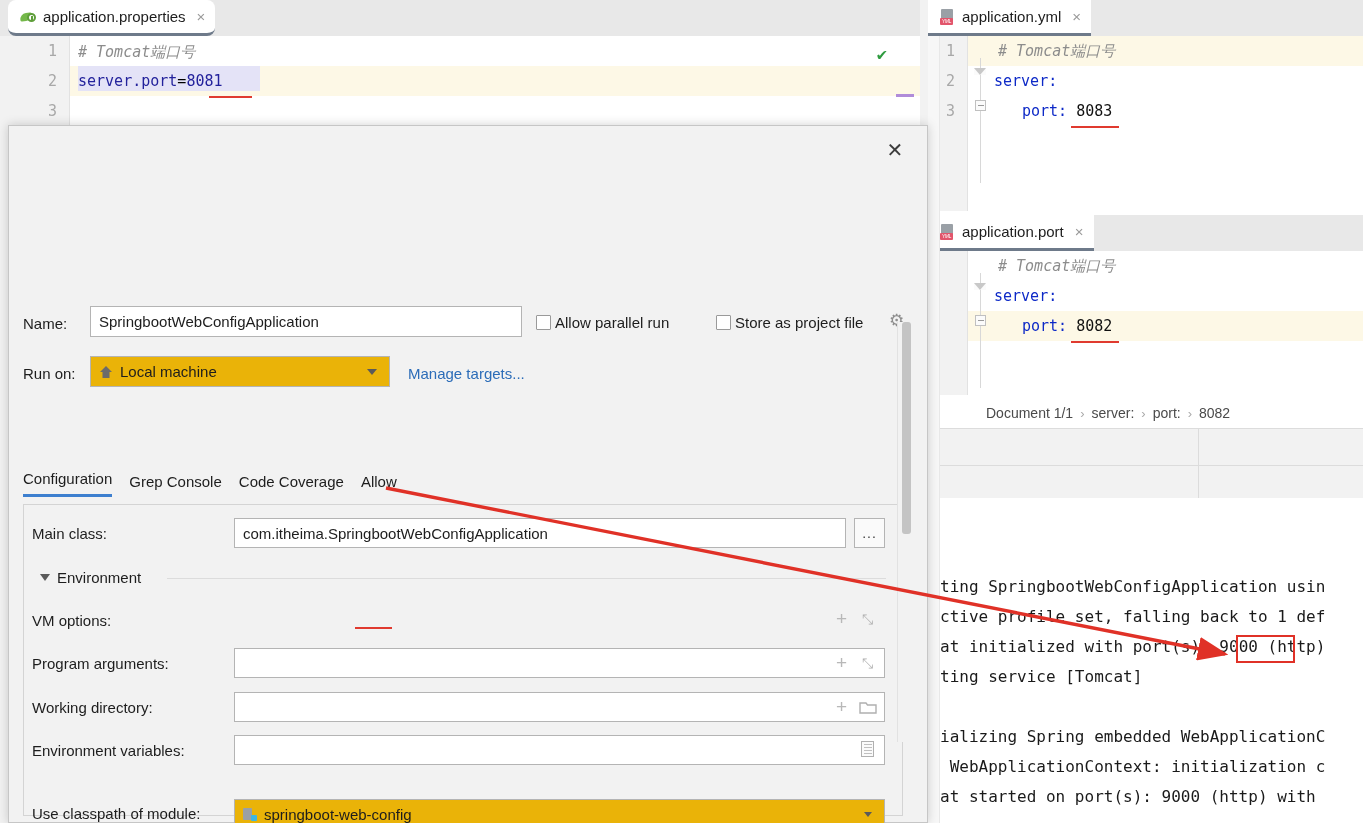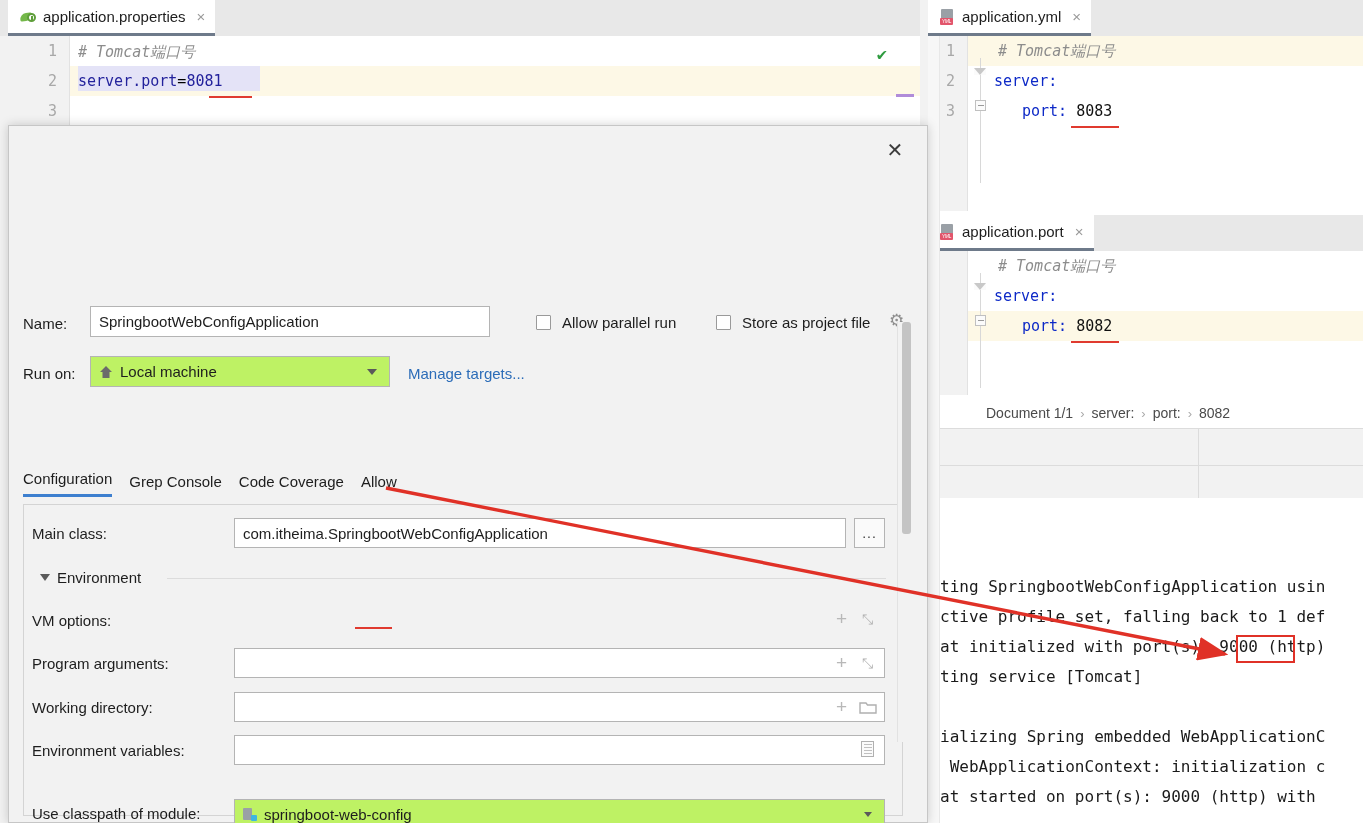--- a/index.html
+++ b/index.html
@@ -117,37 +117,37 @@
     font-size: 20px; color: #3c3c3c; line-height: 1;
   }
   .dlg-label { position: absolute; font-size: 15px; color: #1d1d1d; white-space: nowrap; }
   .dlg-input {
     position: absolute; background: #ffffff; border: 1px solid #b4b4b4;
     font-size: 15px; color: #1d1d1d; display: flex; align-items: center;
     padding: 0 8px; white-space: nowrap; overflow: hidden;
   }
   .dlg-input.mono { font-family: "DejaVu Sans Mono", monospace; font-size: 14px; }
   .dlg-combo {
-    position: absolute; background: #bef264; border: 1px solid #b4b4b4;
+    position: absolute; background: #eab308; border: 1px solid #b4b4b4;
     font-size: 15px; color: #1d1d1d; display: flex; align-items: center;
     padding: 0 8px; gap: 7px; white-space: nowrap;
   }
   .caret {
     width: 0; height: 0; border-left: 5px solid transparent; border-right: 5px solid transparent;
     border-top: 6px solid #5a5a5a;
   }
   .caret-sm {
     width: 0; height: 0; border-left: 4px solid transparent; border-right: 4px solid transparent;
     border-top: 5px solid #5a5a5a;
   }
   .chk {
     width: 15px; height: 15px; border: 1px solid #9a9a9a; background: #ffffff;
     flex: none; border-radius: 1px;
   }
-  .chkrow { position: absolute; display: flex; align-items: center; gap: 11px; font-size: 15px; color: #1d1d1d; white-space: nowrap; }
+  .chkrow { position: absolute; display: flex; align-items: center; gap: 4px; font-size: 15px; color: #1d1d1d; white-space: nowrap; }
   .link { color: #2b6cb8; font-size: 15px; }
   .help-text { position: absolute; font-size: 14.5px; color: #8c8c8c; line-height: 22px; white-space: pre-line; }
 
   .tabs-row { position: absolute; display: flex; align-items: flex-end; gap: 17px; }
   .cfgtab { font-size: 15px; color: #1d1d1d; padding-bottom: 7px; white-space: nowrap; }
   .cfgtab.active { border-bottom: 3px solid #3d7fcf; }
 
   .panel-box { position: absolute; border: 1px solid #d4d4d4; background: #f2f2f2; }
   .section-title { position: absolute; font-size: 15px; color: #1d1d1d; display: flex; align-items: center; gap: 7px; }
   .section-line { position: absolute; height: 1px; background: #dcdcdc; }
@@ -190,21 +190,21 @@
 </style>
 </head>
 <body>
 
 <div id="root">
 
   <div class="ide-bg"></div>
 
   <div class="left-pane">
     <div class="tabbar"></div>
-    <div class="tab" style="left:8px;">
+    <div class="tab" style="left:8px;border-radius:8px;">
       <span class="spring-icon">
           <i class="leaf"></i>
           <i class="dot"></i>
         </span>
       <span class="tname">application.properties</span>
       <span class="tclose">×</span>
     </div>
 
     <div class="gutter" style="top:36px; height:89px;">
       <span class="ln" style="top:6px;">1</span>
@@ -306,21 +306,21 @@
     <div class="logline" style="top:182px;"> WebApplicationContext: initialization c</div>
     <div class="logline" style="top:212px;">at started on port(s): 9000 (http) with </div>
     <div class="port-box" style="left:296px; top:60px; width:59px; height:28px;"></div>
   </div>
 
   <div class="dialog">
 
     <div class="dlg-close">✕</div>
 
     <div class="dlg-label" style="left:14px; top:189px;">Name:</div>
-    <div class="dlg-input" style="left:81px; top:180px; width:400px; height:31px;">SpringbootWebConfigApplication</div>
+    <div class="dlg-input" style="left:81px; top:180px; width:432px; height:31px;">SpringbootWebConfigApplication</div>
 
     <div class="chkrow" style="left:527px; top:188px;">
       <span class="chk"></span>
       <span>Allow parallel run</span>
     </div>
     <div class="chkrow" style="left:707px; top:188px;">
       <span class="chk"></span>
       <span>Store as project file</span>
     </div>
     <span class="gear-icon" style="left:880px; top:186px;">⚙</span>

